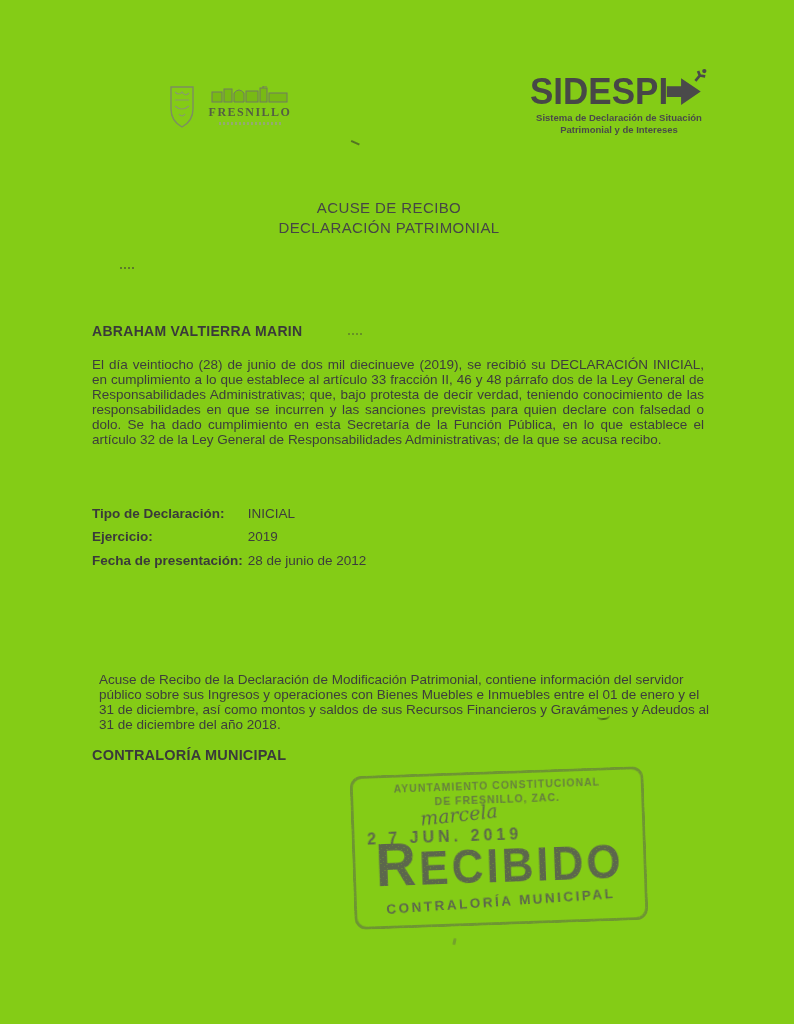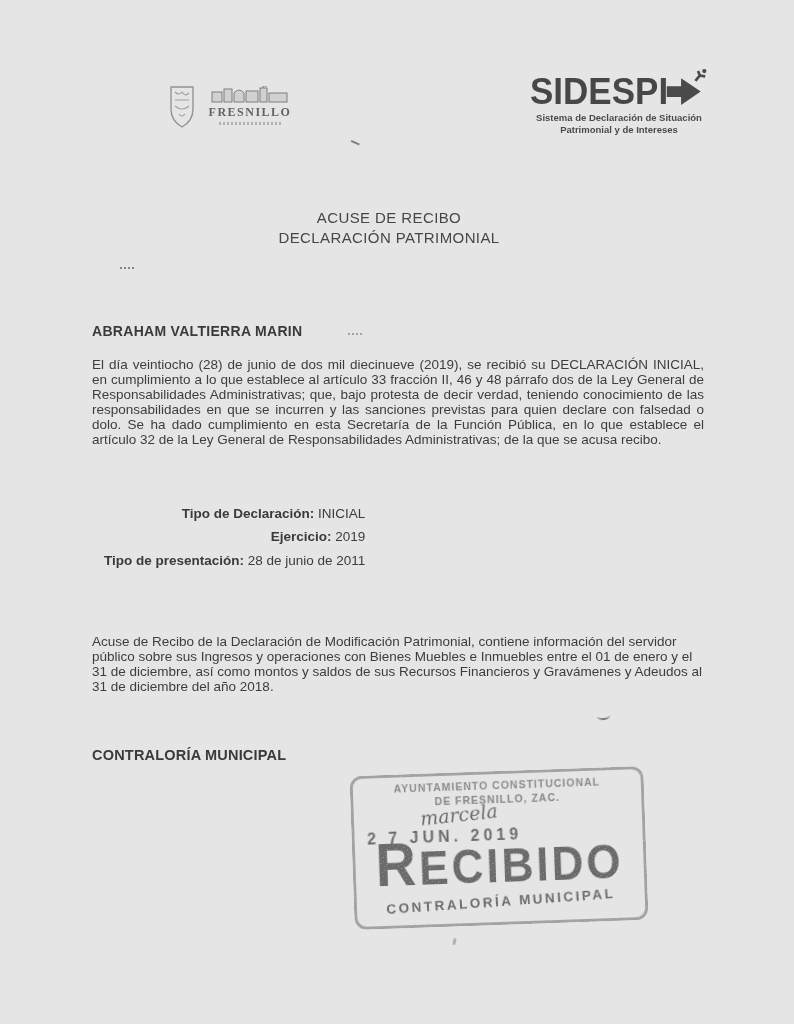--- a/index.html
+++ b/index.html
@@ -1,39 +1,39 @@
 <!DOCTYPE html>
 <html><head>
 <meta charset="utf-8">
 <style>
   html,body{margin:0;padding:0;background:#ffffff;}
   .page{
-    position:relative;width:794px;height:1024px;background:#e5e5e5;overflow:hidden;
+    position:relative;width:794px;height:1024px;background:#84cc16;overflow:hidden;
     font-family:"Liberation Sans", sans-serif;color:#3d3d3d;
   }
   
   .crest{position:absolute;left:167px;top:84px;opacity:.75;filter:blur(.3px);}
   .fresnillo{position:absolute;left:203px;top:86px;width:94px;text-align:center;opacity:.85;filter:blur(.3px);}
   .fres-text{font-family:"Liberation Serif", serif;font-size:12px;letter-spacing:1.5px;color:#4c4c4c;margin-top:-2px;font-weight:bold;}
   .fres-sub{margin:2px auto 0;width:62px;height:3px;
     background:repeating-linear-gradient(90deg,#9a9a9a 0 2px,transparent 2px 4px);opacity:.8;}
   .sidespi{position:absolute;left:530px;top:72px;width:178px;filter:blur(.3px);}
   .sidespi-row{display:flex;align-items:center;}
   .sidespi-text{font-size:35px;font-weight:900;letter-spacing:0px;color:#474747;transform:scaleY(1.04);}
   .sidespi-arrow{margin-left:-3px;margin-top:-8px;}
   .tagline{font-size:9.5px;font-weight:bold;color:#4a4a4a;text-align:center;line-height:11.5px;width:178px;}
   
-  .title{position:absolute;left:0;top:208px;width:778px;text-align:center;
+  .title{position:absolute;left:0;top:198px;width:778px;text-align:center;
     font-size:15px;color:#464646;line-height:19.5px;letter-spacing:.4px;}
   
   .name{position:absolute;left:92px;top:323px;font-size:14px;font-weight:bold;letter-spacing:.3px;color:#3a3a3a;}
   .para{position:absolute;left:92px;width:612px;font-size:13.5px;line-height:15px;color:#3d3d3d;margin:0;}
   .para1{top:357px;text-align:justify;}
-  .para2{top:634px;text-align:left;}
-  .fields{position:absolute;left:92px;top:506px;text-align:right;}
+  .para2{top:672px;text-align:left;margin-left:7px;}
+  .fields{position:absolute;left:92px;top:506px;}
   .field-row{height:23.4px;font-size:13.5px;}
   .flabel{display:inline-block;width:152px;font-weight:bold;color:#3a3a3a;}
   .fvalue{color:#3d3d3d;}
   .org{position:absolute;left:92px;top:745px;font-size:14.5px;font-weight:bold;line-height:21px;color:#3a3a3a;letter-spacing:.2px;}
   
   .stamp{
     position:absolute;left:352px;top:771px;width:288px;height:148px;
     transform:rotate(-2deg);border:3px solid rgba(85,85,85,.55);border-radius:12px;
     opacity:.85;filter:blur(.4px);
     -webkit-mask-image:
@@ -113,22 +113,22 @@
   <div class="fields">
     <div class="field-row">
       <span class="flabel">Tipo de Declaración:</span>
       <span class="fvalue">INICIAL</span>
     </div>
     <div class="field-row">
       <span class="flabel">Ejercicio:</span>
       <span class="fvalue">2019</span>
     </div>
     <div class="field-row">
-      <span class="flabel">Tipo de presentación:</span>
-      <span class="fvalue">28 de junio de 2011</span>
+      <span class="flabel">Fecha de presentación:</span>
+      <span class="fvalue">28 de junio de 2012</span>
     </div>
   </div>
 
   <p class="para para2">Acuse de Recibo de la Declaración de Modificación Patrimonial, contiene información del servidor público sobre sus Ingresos y operaciones con Bienes Muebles e Inmuebles entre el 01 de enero y el 31 de diciembre, así como montos y saldos de sus Recursos Financieros y Gravámenes y Adeudos al 31 de diciembre del año 2018.</p>
 
   <div class="org">
     <div>CONTRALORÍA MUNICIPAL</div>
   </div>
 
   <div class="stamp">

